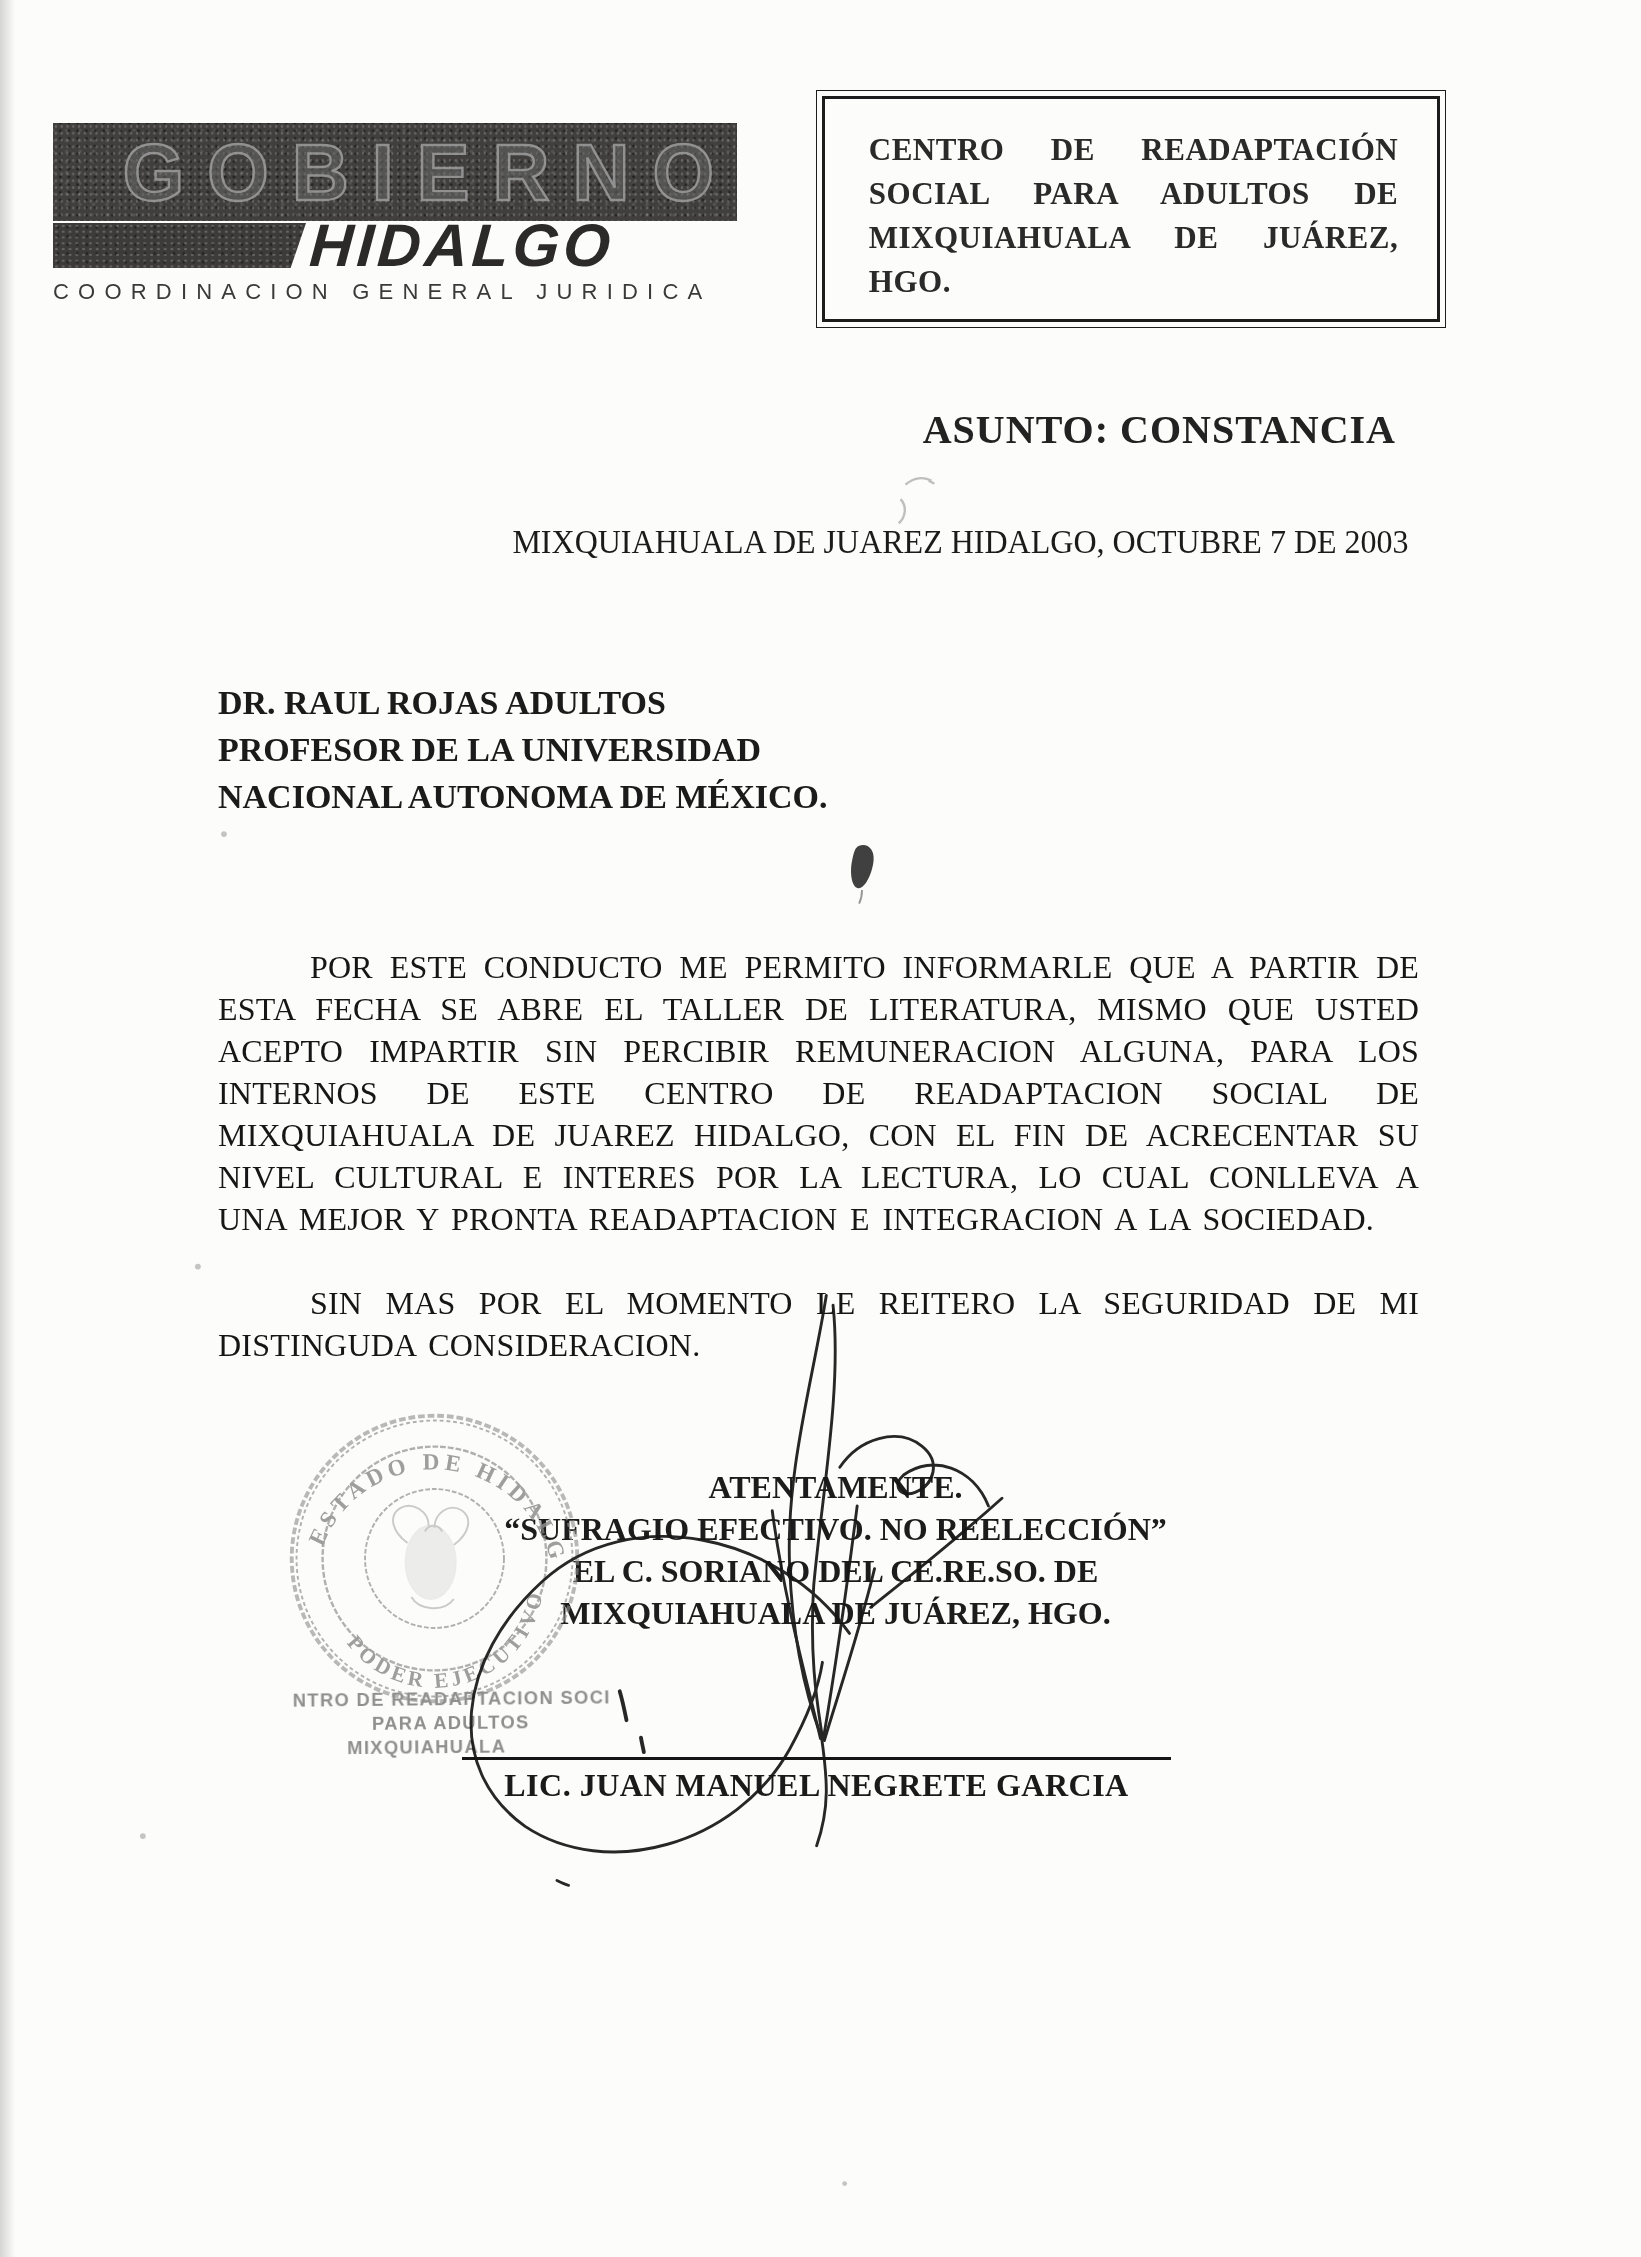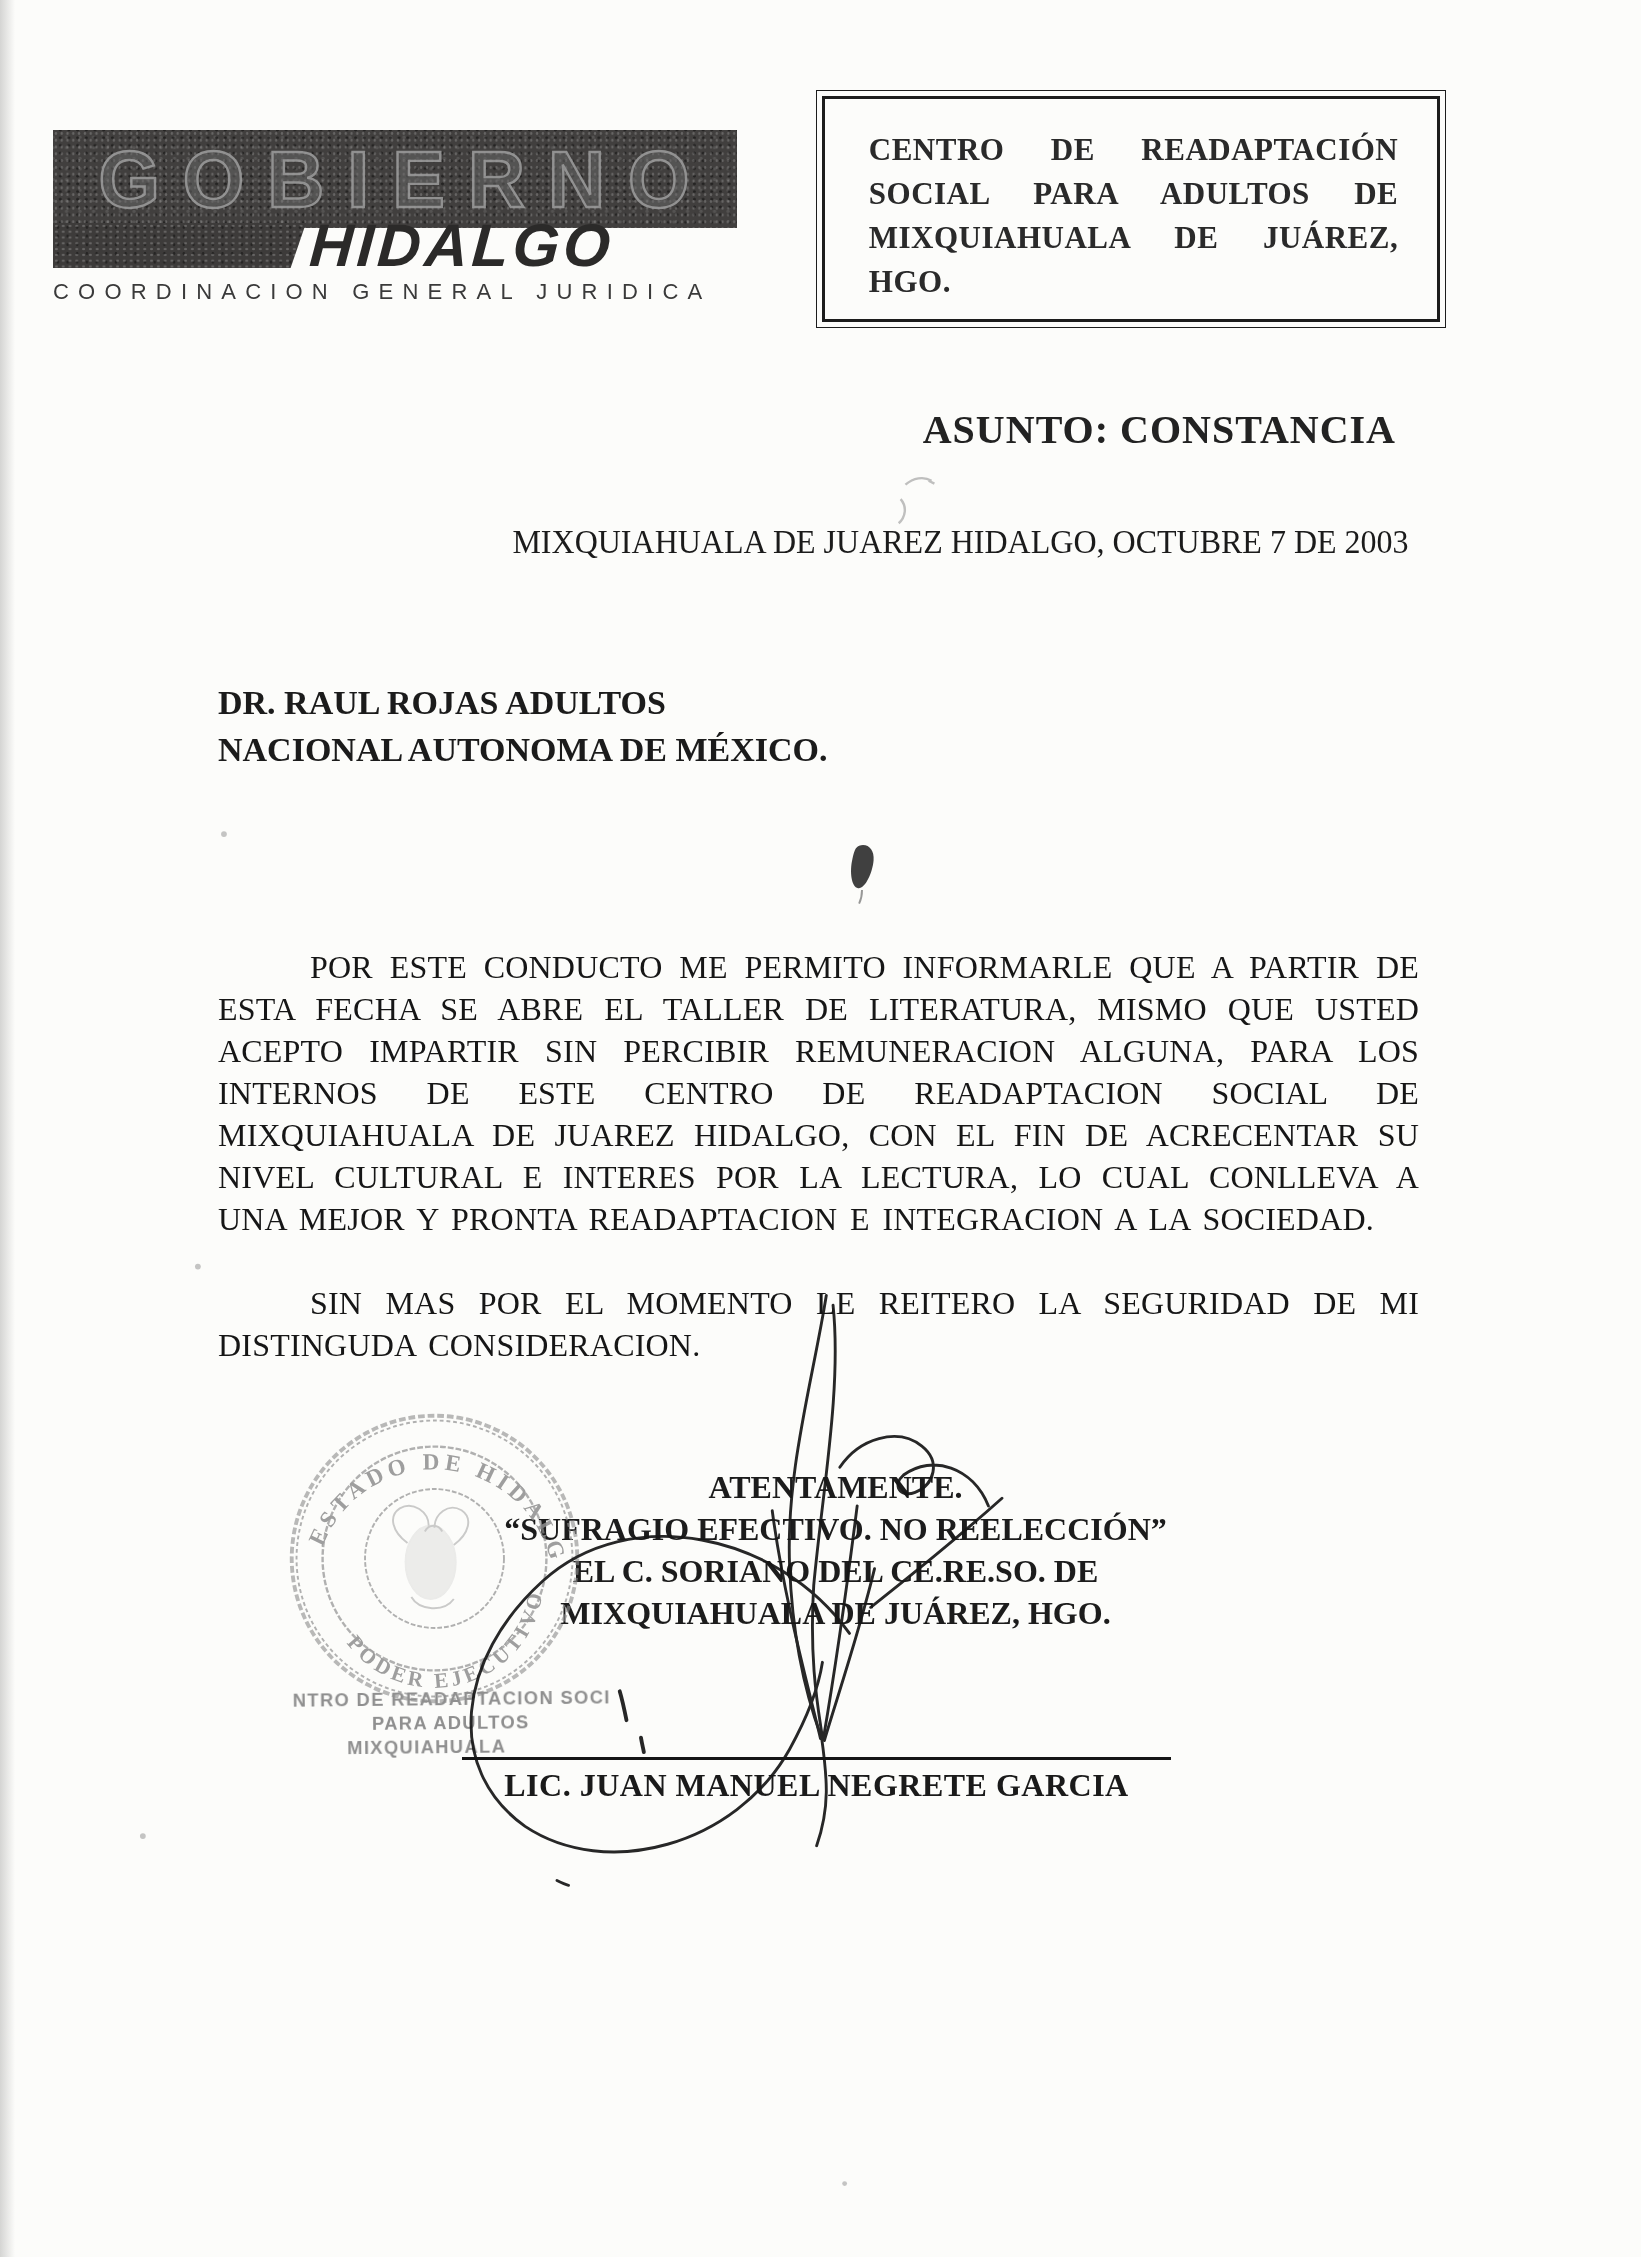--- a/index.html
+++ b/index.html
@@ -16,21 +16,21 @@
   
   .logo-block{
     position:absolute;left:53px;top:123px;width:684px;height:98px;
     background-color:#413f3e;
     background-image:
       radial-gradient(circle,rgba(255,255,255,.20) 0 1px,transparent 1.6px),
       radial-gradient(circle,rgba(0,0,0,.45) 0 1px,transparent 1.8px),
       radial-gradient(circle,rgba(255,255,255,.10) 0 1.3px,transparent 2px);
     background-size:5.8px 6.8px,8.7px 7.7px,13.5px 10.6px;
     background-position:0 0,2.9px 3.9px,6.8px 1.9px;
-    display:flex;align-items:center;justify-content:center;margin-top:7px;
+    display:flex;align-items:center;justify-content:flex-end;
   }
   .gobierno-text{
     font-family:"Liberation Sans",sans-serif;font-weight:700;font-size:79px;
     letter-spacing:23px;padding-left:21px;line-height:1;
     color:rgba(35,35,35,.25);
     -webkit-text-stroke:2.4px rgba(158,158,158,.85);
     text-shadow:0 0 1.9px rgba(170,170,170,.35);
     white-space:nowrap;
   }
   .hidalgo-row{position:absolute;left:53px;top:223px;width:690px;height:45px;display:flex;align-items:flex-end;}
@@ -124,20 +124,21 @@
     <div class="office-box-inner">
       <p>CENTRO DE READAPTACIÓN SOCIAL PARA ADULTOS DE MIXQUIAHUALA DE JUÁREZ, HGO.</p>
     </div>
   </div>
 
   <div class="subject">ASUNTO: CONSTANCIA</div>
   <div class="dateline">MIXQUIAHUALA DE JUAREZ HIDALGO, OCTUBRE 7 DE 2003</div>
 
   <div class="recipient">
     <div>DR. RAUL ROJAS ADULTOS</div>
+    <div>PROFESOR DE LA UNIVERSIDAD</div>
     <div>NACIONAL AUTONOMA DE MÉXICO.</div>
   </div>
 
   <p class="body-p p1">POR ESTE CONDUCTO ME PERMITO INFORMARLE QUE A PARTIR DE ESTA FECHA SE ABRE EL TALLER DE LITERATURA, MISMO QUE USTED ACEPTO IMPARTIR SIN PERCIBIR REMUNERACION ALGUNA, PARA LOS INTERNOS DE ESTE CENTRO DE READAPTACION SOCIAL DE MIXQUIAHUALA DE JUAREZ HIDALGO, CON EL FIN DE ACRECENTAR SU NIVEL CULTURAL E INTERES POR LA LECTURA, LO CUAL CONLLEVA A UNA MEJOR Y PRONTA READAPTACION E INTEGRACION A LA SOCIEDAD.</p>
   <p class="body-p p2">SIN MAS POR EL MOMENTO LE REITERO LA SEGURIDAD DE MI DISTINGUDA CONSIDERACION.</p>
 
   <div class="closing">
     <div>ATENTAMENTE.</div>
     <div>“SUFRAGIO EFECTIVO. NO REELECCIÓN”</div>
     <div>EL C. SORIANO DEL CE.RE.SO. DE</div>

